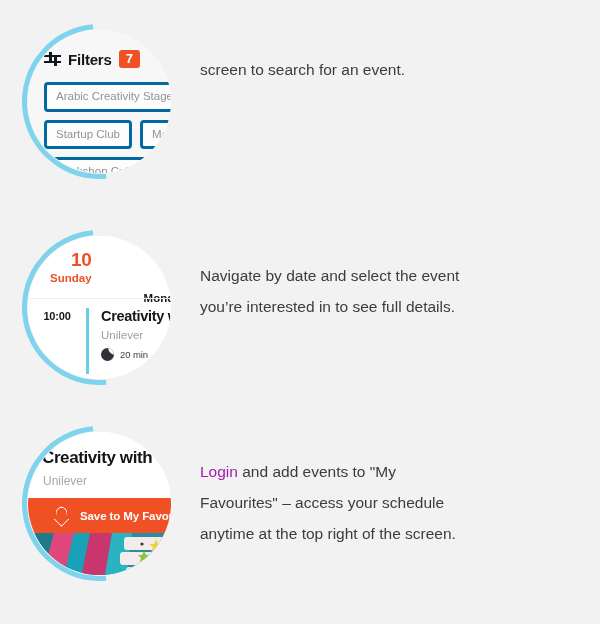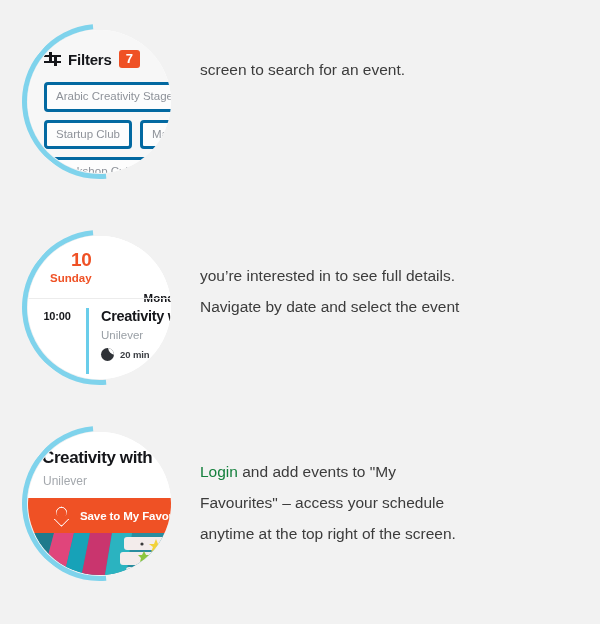--- a/index.html
+++ b/index.html
@@ -236,21 +236,21 @@
     position: absolute;
     left: 50%;
     top: -1px;
     width: 8px;
     height: 8px;
     background: #ffffff;
     border-bottom-left-radius: 8px;
   }
   .event-dur-label {
     font-size: 9.5px;
-    font-weight: bold;
+    font-weight: normal;
     color: #3b3e43;
     letter-spacing: -0.1px;
   }
 
   
   .p3 { background: #ffffff; }
   .detail-title {
     position: absolute;
     left: 14px;
     top: 16px;
@@ -325,21 +325,21 @@
   
   .copy {
     padding-top: 38px;
     padding-right: 40px;
     font-size: 15.5px;
     line-height: 31px;
     color: #3c3c3c;
     max-width: 330px;
   }
   .copy .link {
-    color: #15803d;
+    color: #a21caf;
   }
 </style>
 </head>
 <body>
 
 <div class="page">
 
   <div class="row row-1">
     <div class="preview-wrap">
       <div class="ring"></div>
@@ -409,22 +409,22 @@
                 <span class="event-dur-label">20 min</span>
               </div>
             </div>
           </div>
 
         </div>
       </div>
     </div>
 
     <div class="copy">
+      <div>Navigate by date and select the event</div>
       <div>you’re interested in to see full details.</div>
-      <div>Navigate by date and select the event</div>
     </div>
   </div>
 
   <div class="row row-3">
     <div class="preview-wrap">
       <div class="ring"></div>
       <div class="circle">
         <div class="circle-inner p3">
 
           <div class="detail-title">Creativity with</div>

